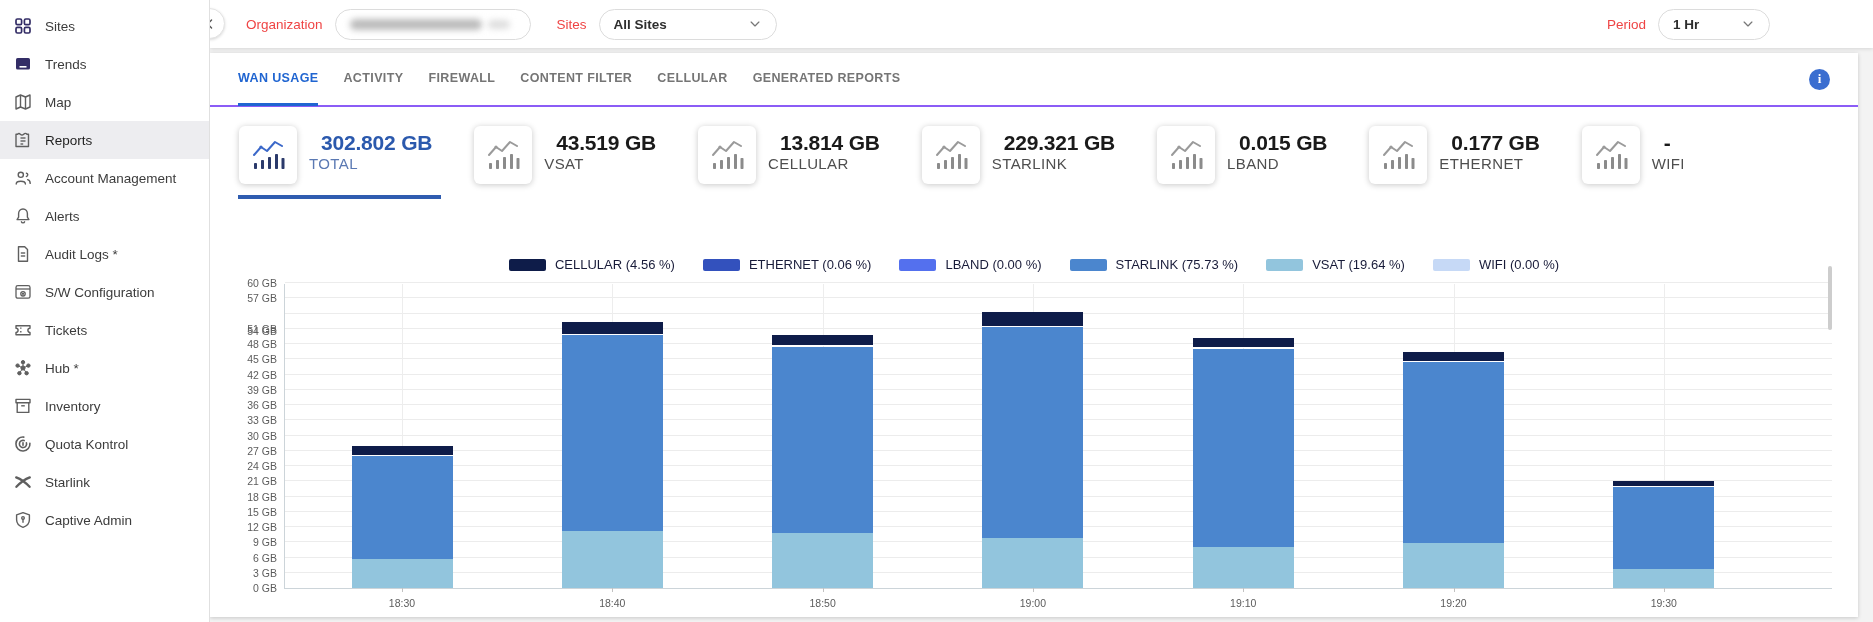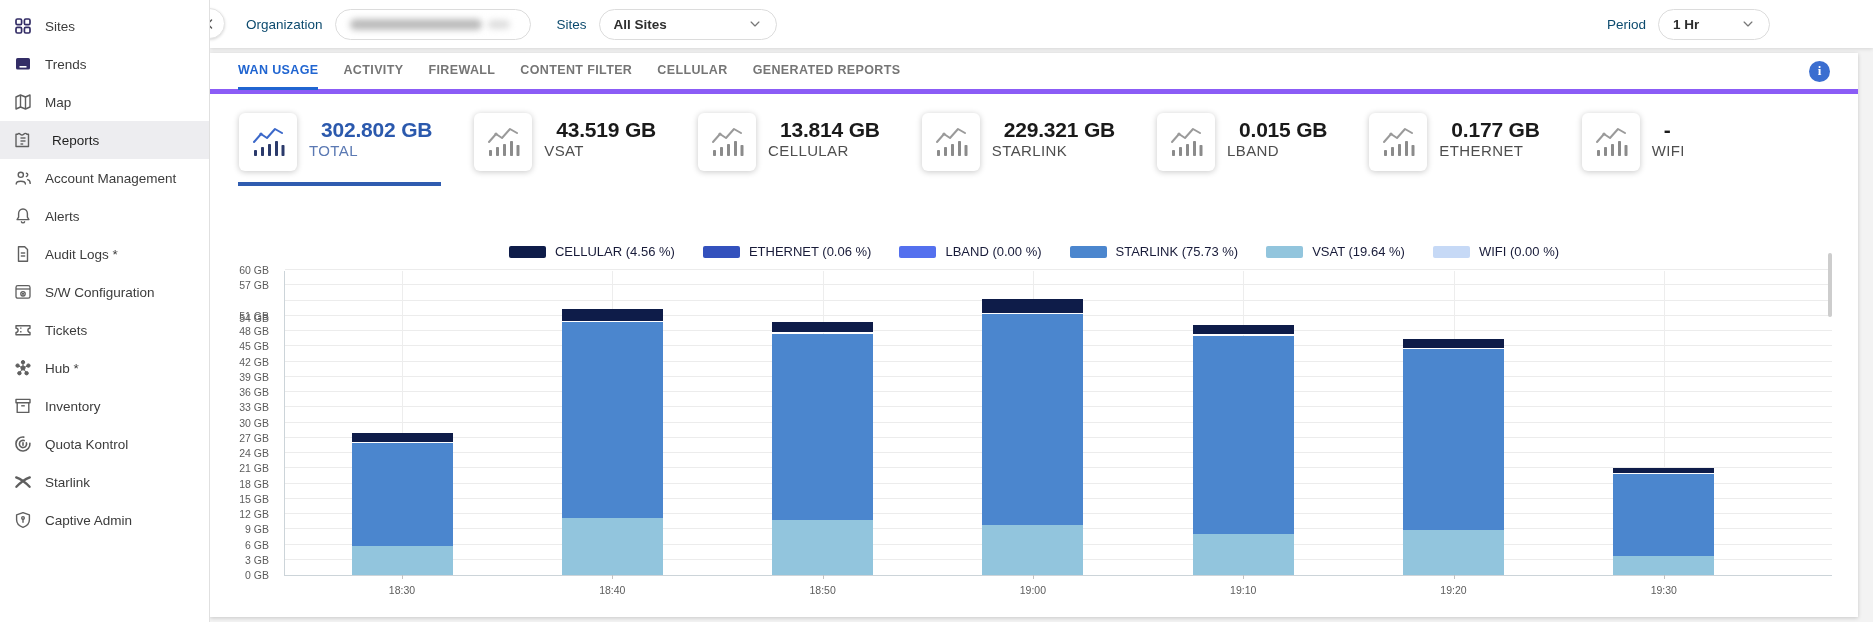--- a/index.html
+++ b/index.html
@@ -4,56 +4,56 @@
 <style>
   * { margin:0; padding:0; box-sizing:border-box; }
   html,body { width:1873px; height:622px; overflow:hidden; background:#f3f3f3;
     font-family:"Liberation Sans", sans-serif; color:#333; }
 
   
   .sidebar { position:absolute; left:0; top:0; width:210px; height:622px;
     background:#fff; border-right:1px solid #e0e0e0; padding-top:7px; z-index:5; }
   .side-item { display:flex; align-items:center; height:38px; padding-left:13px;
     cursor:pointer; color:#3c3c3c; font-size:13.5px; }
-  .side-item.active { background:#ededf0; color:#1f1f1f;gap:7px; }
+  .side-item.active { background:#ededf0; color:#1f1f1f; }
   .side-item .s-icon { width:20px; height:20px; margin-right:12px; display:flex;
     align-items:center; justify-content:center; color:#5f5f5f; flex:none; }
   .side-item .s-icon.tint { color:#332d66; }
   .side-item svg { display:block; }
 
   
   .main { position:absolute; left:210px; top:0; width:1663px; height:622px; }
 
   .topbar { position:relative; height:48px; background:#fff;
     box-shadow:0 1px 4px rgba(0,0,0,.12); display:flex; align-items:center;
     padding-left:36px; z-index:4; }
   .back-btn { position:absolute; left:-16px; top:8px; width:31px; height:31px;
     border-radius:50%; background:#fff; border:1px solid #e4e4e4;
     box-shadow:0 1px 3px rgba(0,0,0,.15); display:flex; align-items:center;
     justify-content:center; cursor:pointer; }
-  .bar-label { font-size:13.5px; color:#0c4a6e; margin-right:12px; white-space:nowrap; }
+  .bar-label { font-size:13.5px; color:#ef4444; margin-right:12px; white-space:nowrap; }
   .pill { height:31px; border:1px solid #dcdcdc; border-radius:16px; background:#fff;
     display:flex; align-items:center; padding:0 14px; cursor:pointer; }
   .org-pill { width:196px; margin-right:26px; }
   .redact { width:132px; height:11px; background:#bcbcbc; border-radius:6px;
     filter:blur(3px); }
   .redact2 { width:22px; height:9px; background:#dedede; border-radius:5px;
     filter:blur(3px); margin-left:6px; }
   .select-pill { font-size:13.5px; font-weight:700; color:#2e2e2e; }
   .sites-pill { min-width:178px; justify-content:space-between; }
   .period-wrap { margin-left:auto; margin-right:103px; display:flex; align-items:center; }
   .period-pill { min-width:112px; justify-content:space-between; }
   .chev { color:#6f6f6f; display:flex; }
 
   
   .card { position:relative; margin:5px 15px 0 0; height:564px; background:#fff;
     box-shadow:0 1px 4px rgba(0,0,0,.18); }
 
-  .tabbar { display:flex; align-items:center; height:41px; padding:0 28px;
-    border-bottom:5px solid #8b5cf6; }
+  .tabbar { display:flex; align-items:center; height:54px; padding:0 28px;
+    border-bottom:2px solid #8b5cf6; }
   .tab { font-size:12.5px; font-weight:700; letter-spacing:.03em; color:#757575;
     margin-right:25px; height:100%; display:flex; align-items:center; cursor:pointer;
     border-bottom:3px solid transparent; margin-bottom:-1px; }
   .tab.active { color:#2065d1; border-bottom-color:#2065d1; }
   .info-btn { margin-left:auto; width:21px; height:21px; border-radius:50%;
     background:#3b6ed0; color:#fff; font-size:13px; font-weight:700;
     display:flex; align-items:center; justify-content:center; cursor:pointer;
     font-family:"Liberation Serif", serif; }
 
   
@@ -75,21 +75,21 @@
     margin:57px 0 0 0; height:17px; }
   .legend-item { display:flex; align-items:center; margin:0 14px; cursor:pointer; }
   .legend-swatch { width:37px; height:12px; border-radius:2px; margin-right:9px; }
   .legend-label { font-size:13px; color:#181b39; white-space:nowrap; }
 
   .chart-wrap { position:relative; }
   .plot { position:relative; margin:11px 0 0 74px; width:1548px; height:305px;
     border-left:1px solid #ccd4d9; border-bottom:1px solid #ccd4d9; }
   .gridline-h { position:absolute; left:0; right:0; height:1px; background:#ececec; }
   .gridline-v { position:absolute; top:0; bottom:0; width:1px; background:#ededed; }
-  .ylab { position:absolute; right:100%; margin-right:16px; width:50px; text-align:right;
+  .ylab { position:absolute; right:100%; margin-right:8px; width:50px; text-align:right;
     font-size:10.5px; color:#5c5c5c; white-space:nowrap; }
   .xlab { position:absolute; top:100%; margin-top:9px; font-size:10.5px; color:#5c5c5c;
     transform:translateX(-50%); white-space:nowrap; }
   .xtick { position:absolute; top:100%; width:1px; height:4px; background:#c2c2c2; }
   .bar { position:absolute; bottom:0; width:101px; cursor:pointer; }
   .seg { position:absolute; left:0; right:0; }
   .seg.cap { border-bottom:1.5px solid #fff; }
   .scroll-thumb { position:absolute; right:26px; top:10px; width:4px; height:64px;
     background:#cdcdcd; border-radius:2px; }
 </style>

